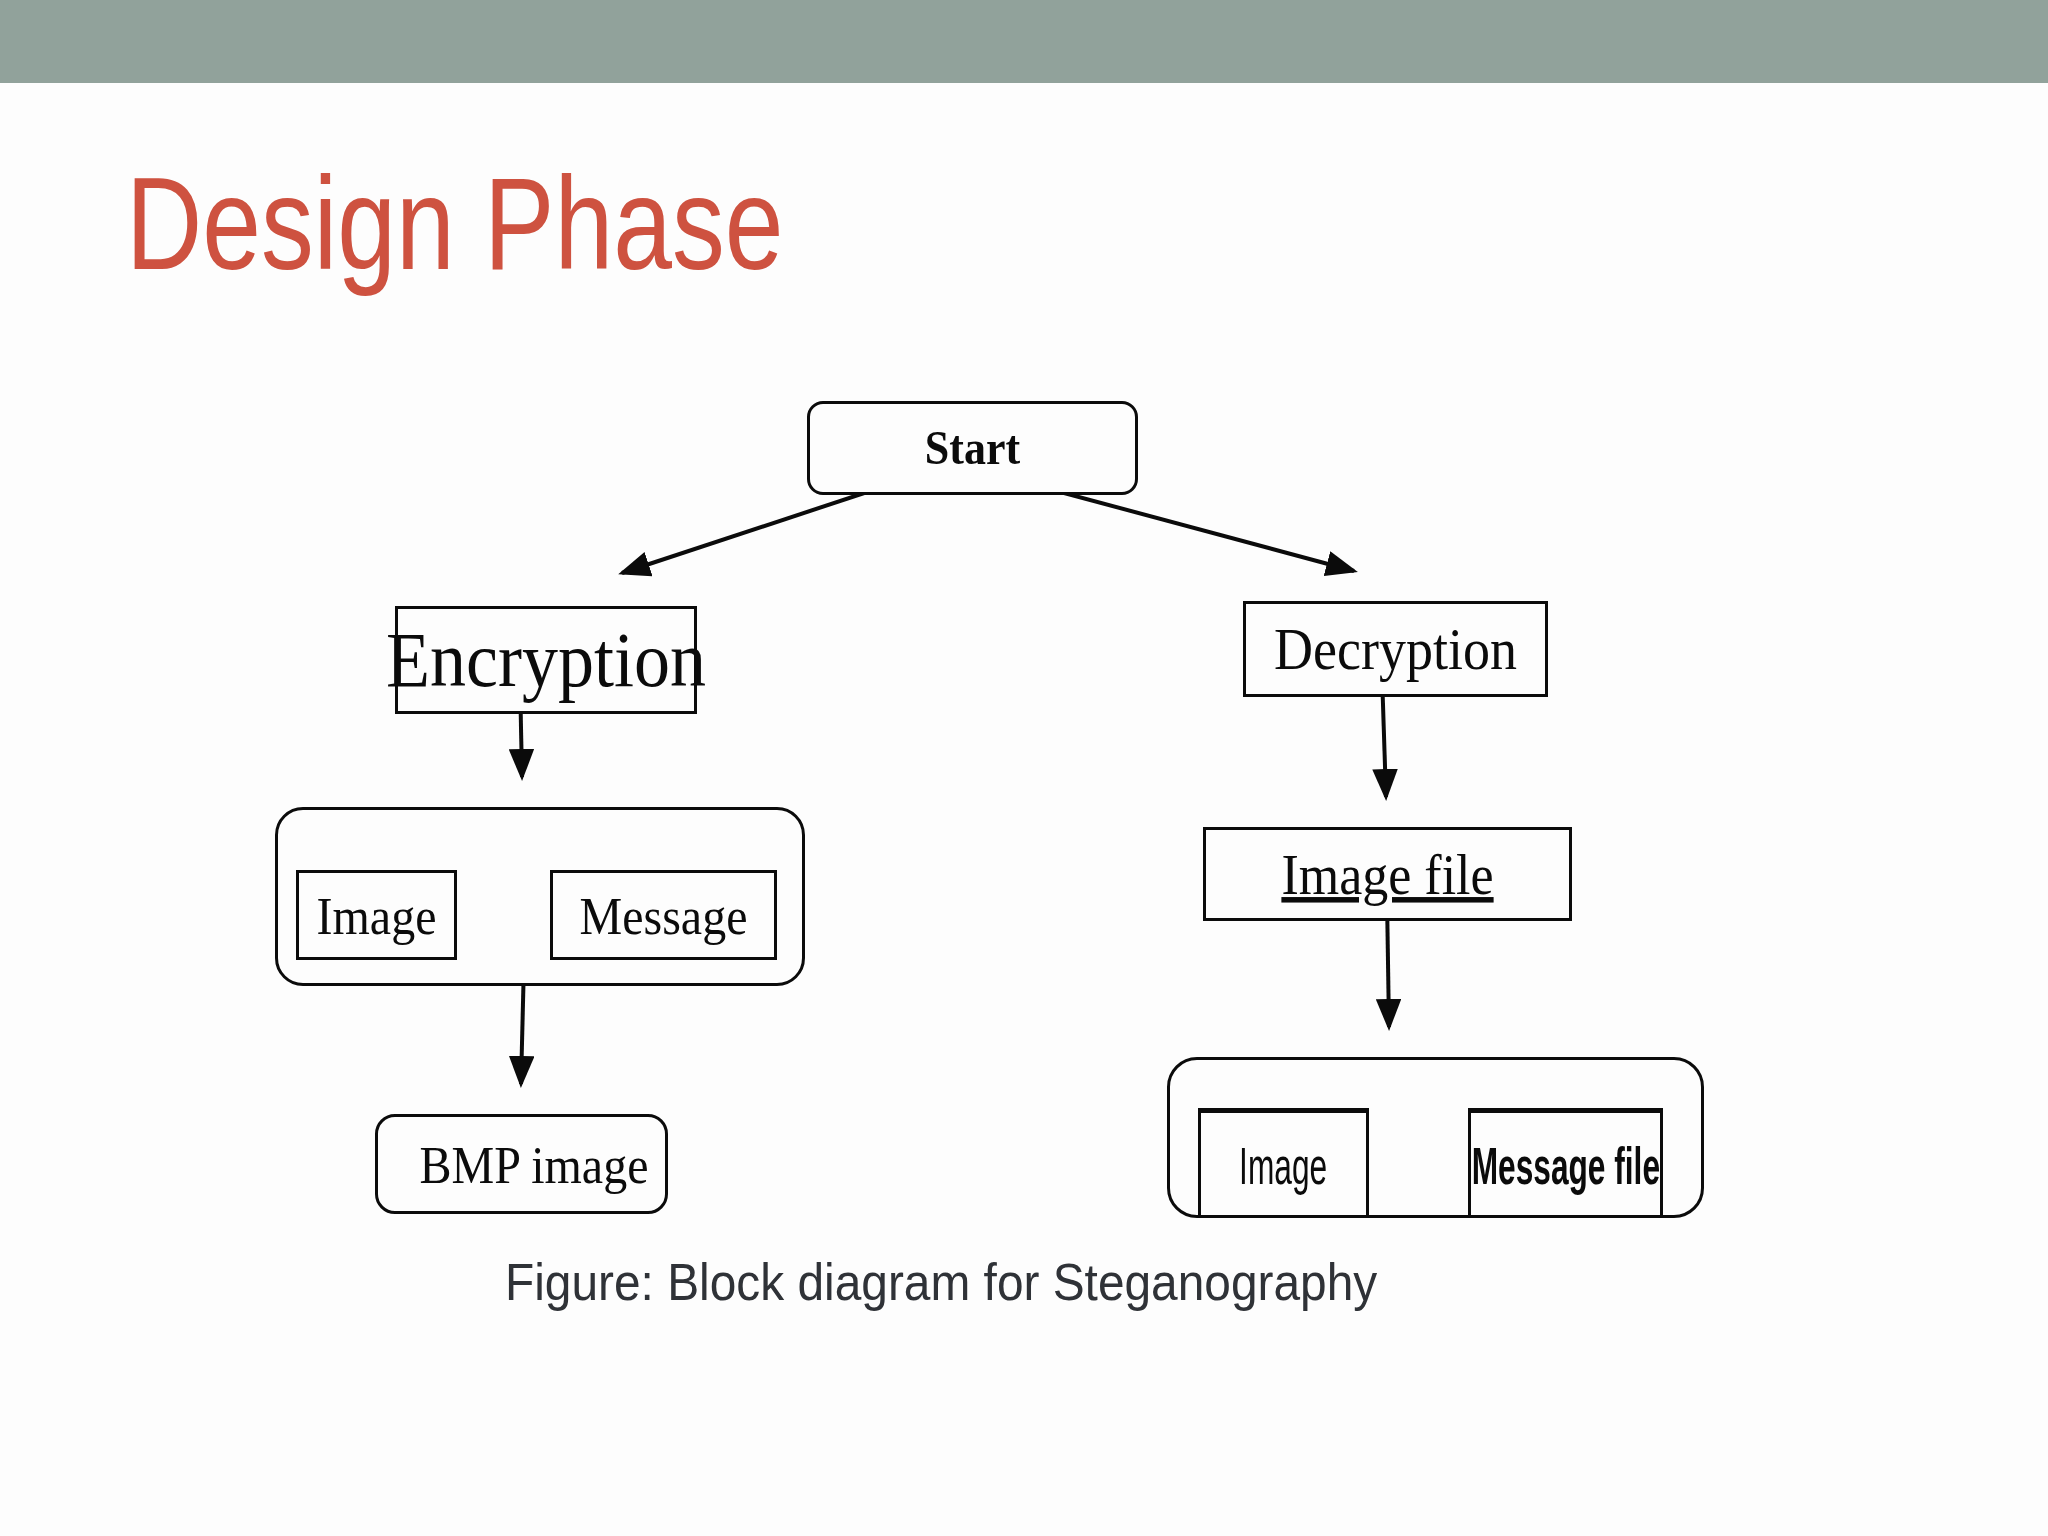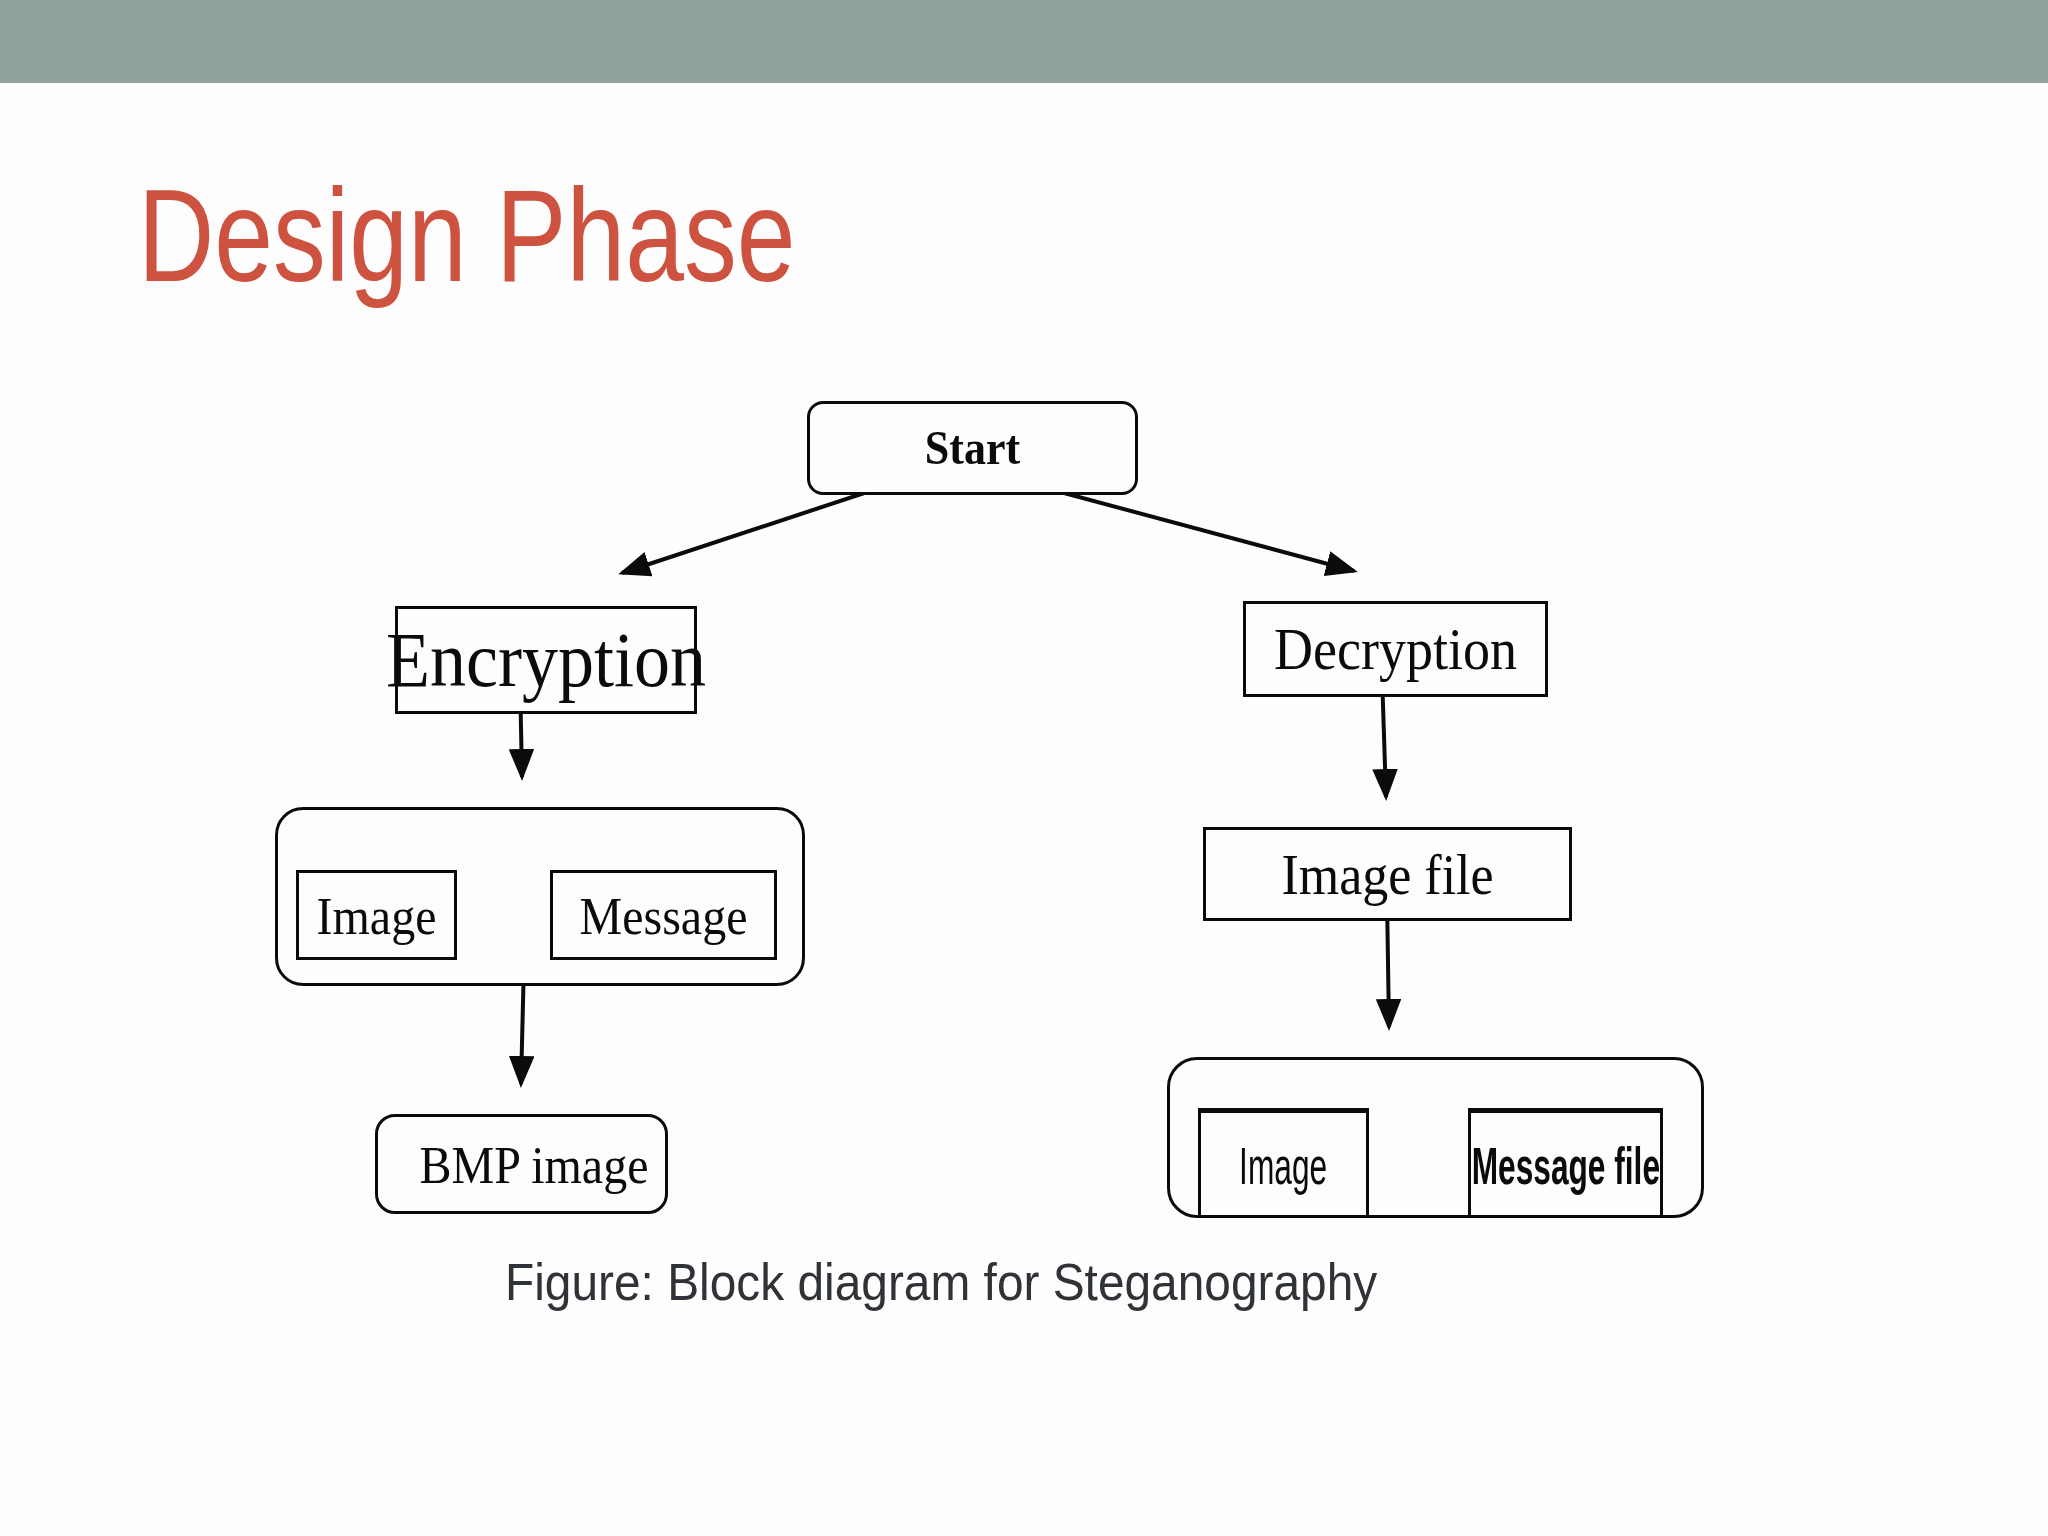--- a/index.html
+++ b/index.html
@@ -11,21 +11,21 @@
   }
   .slide {
     position:relative; width:2048px; height:1536px;
     background:#FDFDFD; overflow:hidden;
   }
   .top-bar {
     position:absolute; left:0; top:0; width:2048px; height:83px;
     background:#91A29B;
   }
   .title {
-    position:absolute; left:126px; top:158px; margin:12px;
+    position:absolute; left:126px; top:158px; margin:0;
     font-size:132px; font-weight:400; color:#CE5240;
     white-space:nowrap; line-height:1;
   }
   .title > span {
     display:inline-block; transform:scale(0.80,1.0); transform-origin:left top;
     white-space:nowrap;
   }
   svg.connectors {
     position:absolute; left:0; top:0; width:2048px; height:1536px;
     pointer-events:none;
@@ -42,21 +42,21 @@
 
   .node-start      { left:807px;  top:377px;  width:331px; height:94px;  font-size:44px; font-weight:bold; border-radius:16px; }
   .node-encryption { left:395px;  top:582px;  width:302px; height:108px;  font-size:72px; }
   .node-decryption { left:1243px; top:577px;  width:305px; height:96px;  font-size:54px; }
 
   .group-enc { left:275px; top:783px; width:530px; height:179px; border-radius:28px; }
   .node-image-input   { left:18px;  top:36px; width:161px; height:90px; font-size:48px; border-radius:0; }
   .node-message-input { left:272px; top:36px; width:227px; height:90px; font-size:48px; border-radius:0; }
 
   .node-bmp       { left:375px;  top:1090px; width:293px; height:100px; font-size:48px; border-radius:20px;padding-left:25px; }
-  .node-imagefile { left:1203px; top:803px;  width:369px; height:94px;  font-size:52px; }
+  .node-imagefile { left:1203px; top:803px;  width:369px; height:94px;  font-size:52px;text-decoration:underline; }
 
   .group-dec { left:1167px; top:1033px; width:537px; height:161px; border-radius:30px; }
   .open-bottom {
     border-width:5px 3px 0 3px; border-radius:0;
     background:transparent;
     font-family:"Liberation Sans", sans-serif;
     align-items:flex-start;
   }
   .node-image-output       { left:28px;  top:24px; width:171px; height:108px; font-size:44px; }
   .node-messagefile-output { left:298px; top:24px; width:195px; height:108px; font-size:44px;font-weight:bold; }

